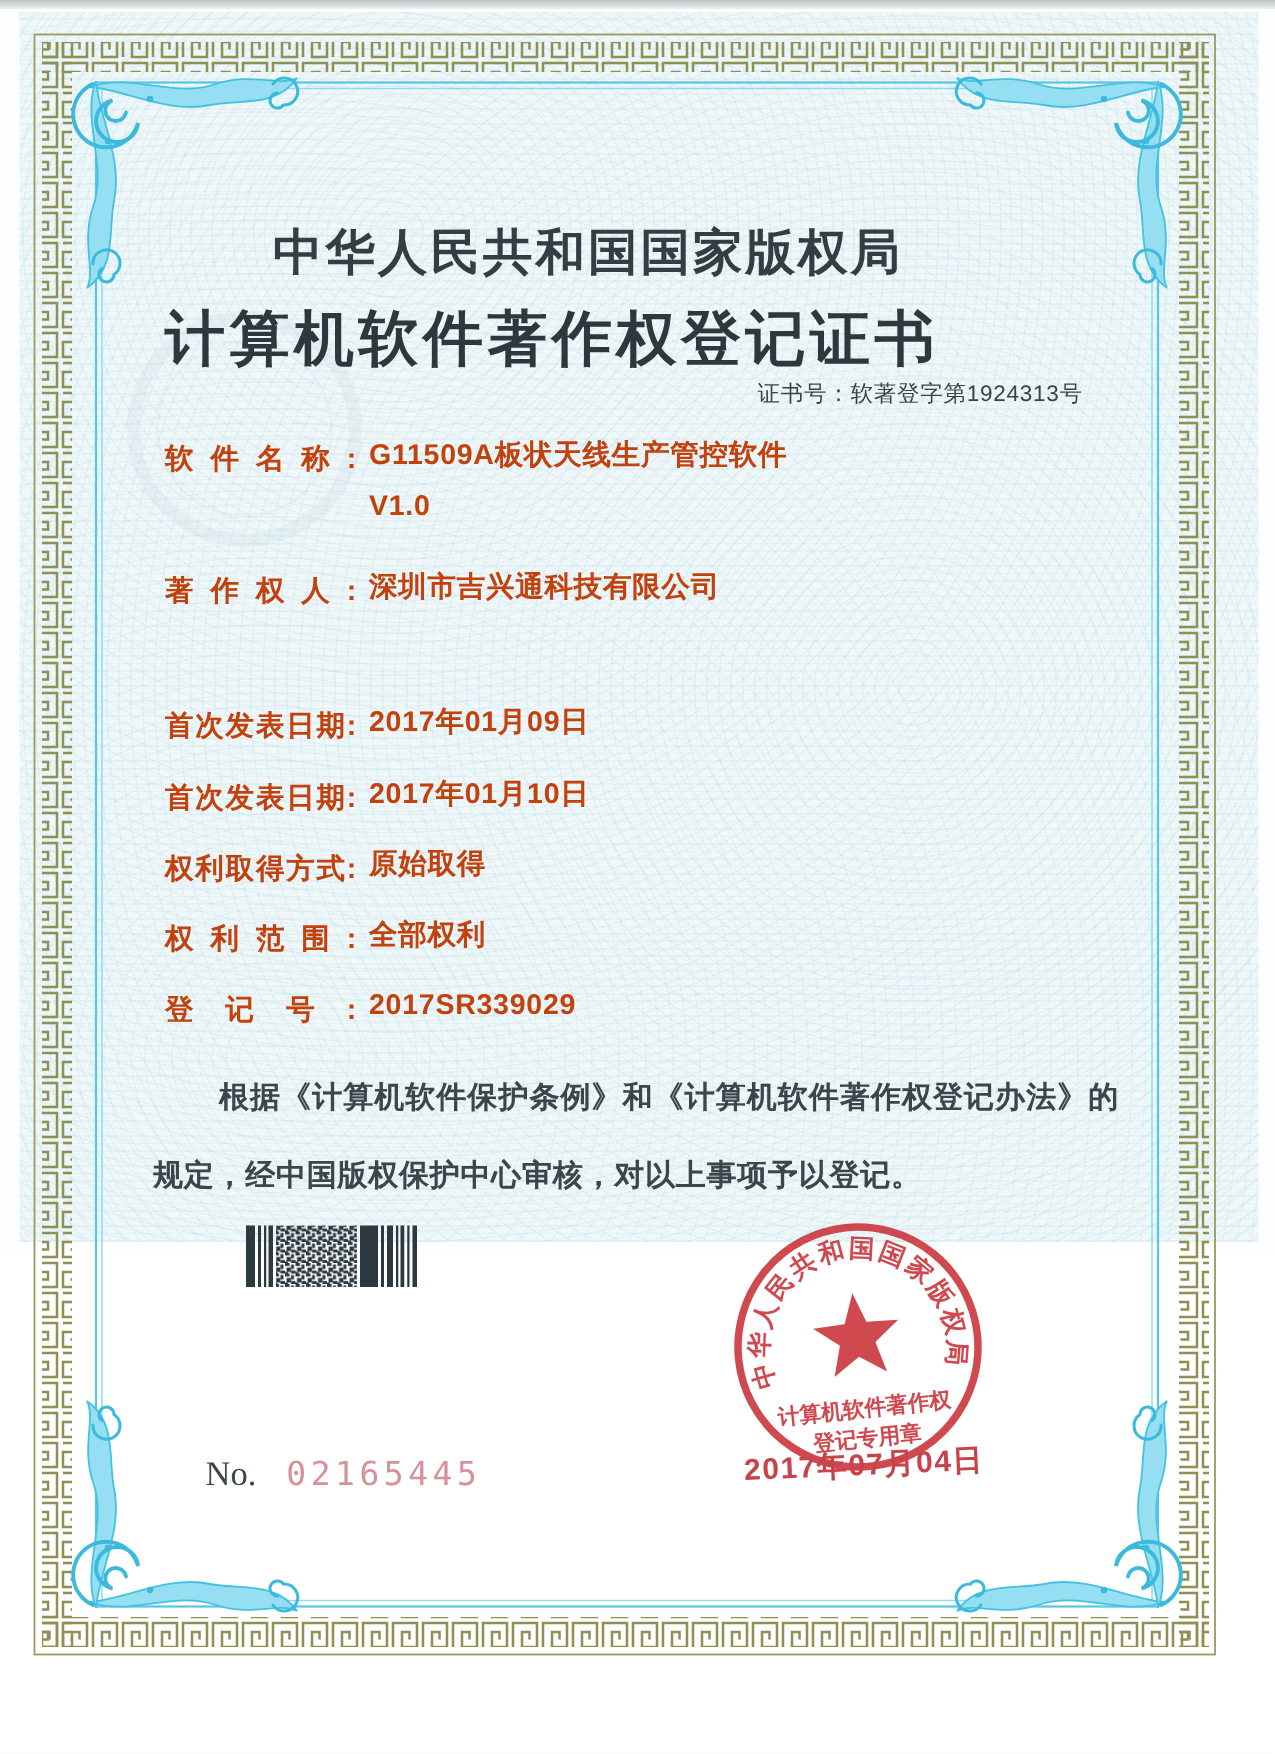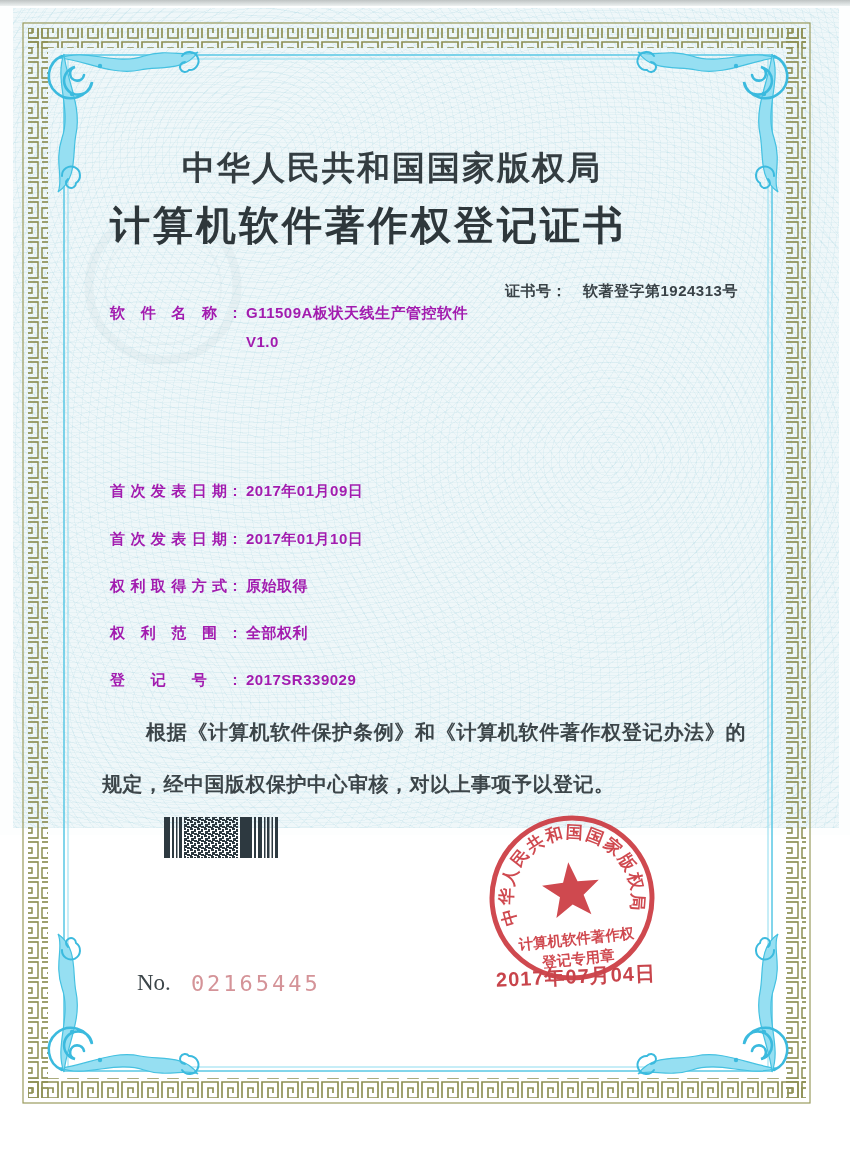--- a/index.html
+++ b/index.html
@@ -14,24 +14,24 @@
       repeating-radial-gradient(circle at 72% 55%, rgba(110,185,205,.09) 0 1px, rgba(0,0,0,0) 1px 8px),
       repeating-radial-gradient(circle at 20% 85%, rgba(110,185,205,.08) 0 1px, rgba(0,0,0,0) 1px 9px),
       repeating-linear-gradient(0deg, rgba(140,200,215,.10) 0 1px, rgba(0,0,0,0) 1px 5px);}
   svg.frame{position:absolute;left:0;top:0;}
   .authority{position:absolute;left:102px;top:146px;width:580px;text-align:center;
     font-family:"Liberation Serif","DejaVu Serif",serif;font-weight:700;font-size:33px;
     letter-spacing:2px;color:#343d41;}
   .cert-title{position:absolute;left:110px;top:198px;width:640px;text-align:left;
     font-family:"Liberation Serif","DejaVu Serif",serif;font-weight:700;font-size:40px;
     letter-spacing:3px;color:#2e373b;}
-  .certno{position:absolute;left:505px;top:253px;font-size:15px;font-weight:700;
-    color:#394247;display:flex;gap:16px;letter-spacing:.5px;margin-top:29px;}
-  .row{position:absolute;left:110px;font-size:15px;font-weight:600;color:#a21caf;
-    letter-spacing:.5px;display:flex;margin-top:11px;}
+  .certno{position:absolute;left:505px;top:253px;font-size:15px;font-weight:400;
+    color:#394247;display:flex;gap:0;letter-spacing:.5px;}
+  .row{position:absolute;left:110px;font-size:19px;font-weight:600;color:#c2410c;
+    letter-spacing:.5px;display:flex;}
   .flabel{display:inline-block;width:128px;text-align:justify;text-align-last:justify;flex:none;}
   .fvalue{margin-left:8px;line-height:1.2;}
   .fvalue .l2{display:block;margin-top:11px;}
   .statement{position:absolute;left:102px;top:706px;width:644px;font-size:20px;
     font-weight:600;color:#3c4549;line-height:52px;text-indent:2.2em;
     letter-spacing:.5px;text-align:justify;}
   .serial{position:absolute;left:137px;top:970px;display:flex;align-items:center;gap:20px;}
   .serial .no-label{font-family:"Liberation Serif","DejaVu Serif",serif;font-size:23px;color:#3d464a;}
   .serial .no-num{font-family:"DejaVu Sans Mono","Liberation Mono",monospace;font-size:22px;
     color:#d0888d;letter-spacing:3px;opacity:.9;}
@@ -99,20 +99,24 @@
     <span>软著登字第1924313号</span>
   </div>
 
   <div class="row" style="top:293px">
     <span class="flabel">软件名称:</span>
     <span class="fvalue">
       <span>G11509A板状天线生产管控软件</span>
       <span class="l2">V1.0</span>
     </span>
   </div>
+  <div class="row" style="top:381px">
+    <span class="flabel">著作权人:</span>
+    <span class="fvalue">深圳市吉兴通科技有限公司</span>
+  </div>
   <div class="row" style="top:471px">
     <span class="flabel">首次发表日期:</span>
     <span class="fvalue">2017年01月09日</span>
   </div>
   <div class="row" style="top:519px">
     <span class="flabel">首次发表日期:</span>
     <span class="fvalue">2017年01月10日</span>
   </div>
   <div class="row" style="top:566px">
     <span class="flabel">权利取得方式:</span>

